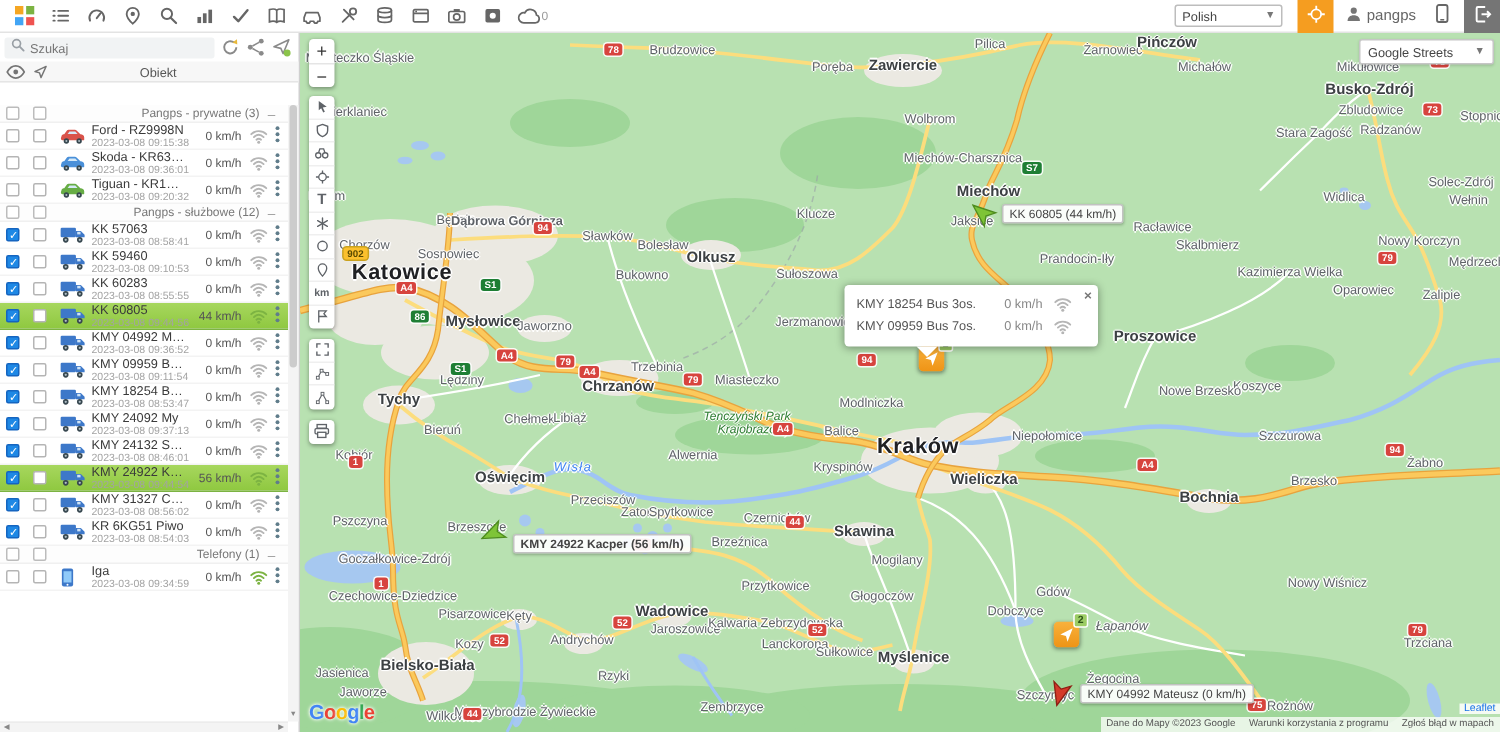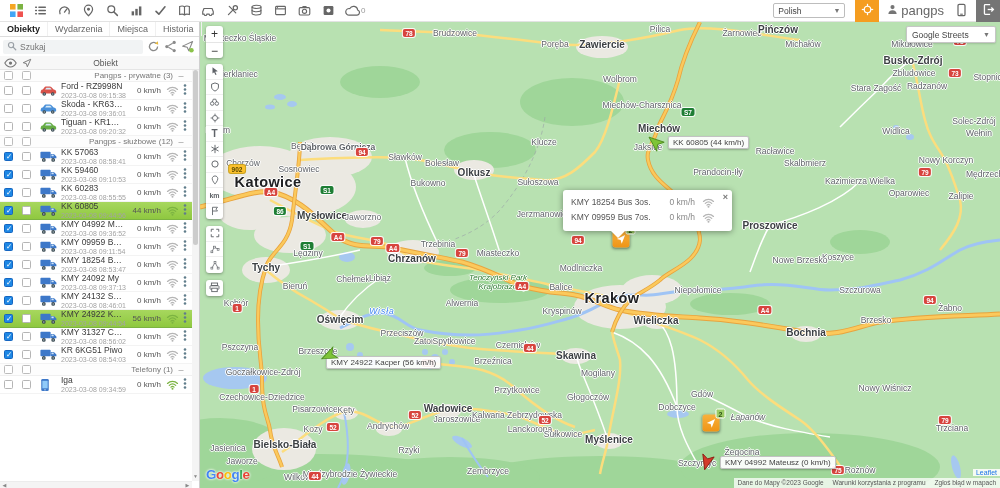--- a/index.html
+++ b/index.html
@@ -8,21 +8,21 @@
 
   
   .topbar{position:absolute;left:0;top:0;width:1000px;height:22px;background:#fff;border-bottom:1px solid #e3e3e3;display:flex;align-items:center;z-index:40;padding-left:4px}
   #toolbar-icons{display:flex;align-items:center}
   .tb-btn{width:24px;height:22px;display:flex;align-items:center;justify-content:center;cursor:pointer}
   .msg-count{font-size:8px;color:#999;margin-left:-3px}
   .top-right{margin-left:auto;display:flex;align-items:center;height:100%}
   .lang-select{width:72px;height:15px;border:1px solid #bdbdbd;border-radius:2px;font-size:8.5px;color:#444;display:flex;align-items:center;justify-content:space-between;padding:0 4px;margin-right:10px;background:#fff;cursor:pointer}
   .chev{font-size:7px;color:#777}
   .orange-btn{width:24px;height:22px;background:#f59d20;display:flex;align-items:center;justify-content:center;cursor:pointer}
-  .user-chip{display:flex;align-items:center;gap:3px;font-size:13px;color:#666;padding:0 8px;cursor:pointer}
+  .user-chip{display:flex;align-items:center;gap:3px;font-size:10px;color:#666;padding:0 8px;cursor:pointer}
   .phone-btn{width:18px;height:22px;display:flex;align-items:center;justify-content:center;cursor:pointer}
   .logout-btn{width:24px;height:22px;background:#757575;display:flex;align-items:center;justify-content:center;margin-left:6px;cursor:pointer}
 
   
   .sidebar{position:absolute;left:0;top:22px;width:200px;bottom:0;background:#fff;z-index:30;border-right:1px solid #cfcfcf}
   .tabs{display:flex;height:15px;border-bottom:1px solid #ddd;background:#fff}
   .tab{padding:2px 7px;font-size:9px;color:#666;cursor:pointer;border-right:1px solid #f0f0f0;white-space:nowrap}
   .tab.active{color:#1b1b1b;font-weight:bold}
   .search-row{height:19px;display:flex;align-items:center;padding:2px 3px;gap:2px}
   .search-box{flex:1;height:14px;background:#f1f3f4;border-radius:2px;display:flex;align-items:center;padding:0 4px;gap:3px}
@@ -234,26 +234,20 @@
       <span><svg width="13" height="13" viewBox="0 0 16 16">
             <path d="M10,2 H4 a1,1 0 0 0 -1,1 v10 a1,1 0 0 0 1,1 h6" fill="none" stroke="#fff" stroke-width="1.6"></path>
             <line x1="7" y1="8" x2="14" y2="8" stroke="#fff" stroke-width="1.6"></line>
             <polyline points="11.5,5.5 14,8 11.5,10.5" fill="none" stroke="#fff" stroke-width="1.6"></polyline>
           </svg></span>
     </div>
   </div>
 </div>
 
 <div class="sidebar">
-  <div class="tabs" id="tabs">
-      <span class="tab active">Obiekty</span>
-      <span class="tab">Wydarzenia</span>
-      <span class="tab">Miejsca</span>
-      <span class="tab">Historia</span>
-    </div>
   <div class="search-row">
     <div class="search-box">
       <span><svg width="10" height="10" viewBox="0 0 16 16">
             <circle cx="6.5" cy="6.5" r="4.2" fill="none" stroke="#9aa0a6" stroke-width="1.8"></circle>
             <line x1="9.8" y1="9.8" x2="14" y2="14" stroke="#9aa0a6" stroke-width="2" stroke-linecap="round"></line>
           </svg></span>
       <input placeholder="Szukaj" style="">
     </div>
     <div id="search-actions" style="display:flex">
         <span class="act-btn">
@@ -1153,21 +1147,21 @@
       <span class="rbadge red" style="left: 330px; top: 326px;">44</span>
       <span class="rbadge red" style="left: 37px; top: 286px;">1</span>
       <span class="rbadge red" style="left: 54px; top: 367px;">1</span>
       <span class="rbadge green" style="left: 127px; top: 168px;">S1</span>
       <span class="rbadge green" style="left: 107px; top: 224px;">S1</span>
       <span class="rbadge green" style="left: 80px; top: 189px;">86</span>
       <span class="rbadge green" style="left: 488px; top: 90px;">S7</span>
       <span class="rbadge yellow" style="left: 37px; top: 147px;">902</span>
       <span class="rbadge red" style="left: 745px; top: 398px;">79</span>
       <div class="mlabel" style="left: 468px; top: 114px;">KK 60805 (44 km/h)</div>
-      <div class="mlabel" style="left: 126px; top: 334px;">KMY 24922 Kacper (56 km/h)</div>
+      <div class="mlabel" style="left: 142px; top: 334px; font-weight: bold;">KMY 24922 Kacper (56 km/h)</div>
       <div class="mlabel" style="left: 520px; top: 434px;">KMY 04992 Mateusz (0 km/h)</div>
       <div class="marker" style="left: 456px; top: 121px; transform: translate(-50%, -50%) rotate(-50deg);"><svg width="18" height="18" viewBox="0 0 20 20">
           <path d="M10,1 L16.5,17.5 L10,13.5 L3.5,17.5 z" fill="#7ec437" stroke="#4e8c1f" stroke-width="1"></path>
         </svg></div>
       <div class="marker" style="left: 130px; top: 333px; transform: translate(-50%, -50%) rotate(-115deg);"><svg width="18" height="18" viewBox="0 0 20 20">
           <path d="M10,1 L16.5,17.5 L10,13.5 L3.5,17.5 z" fill="#7ec437" stroke="#4e8c1f" stroke-width="1"></path>
         </svg></div>
       <div class="marker" style="left: 421px; top: 217px; transform: translate(-50%, -50%);">
         <div class="cluster">
           <svg width="11" height="11" viewBox="0 0 16 16">

